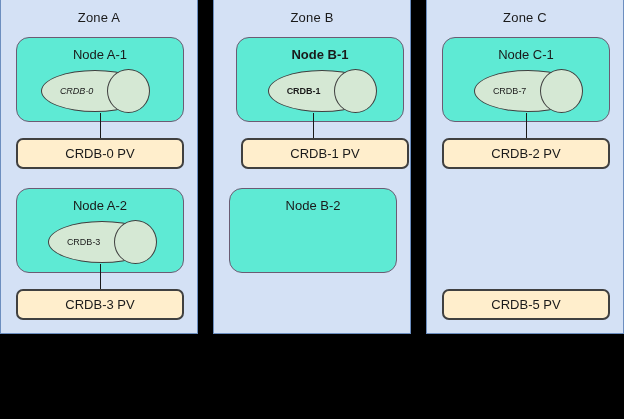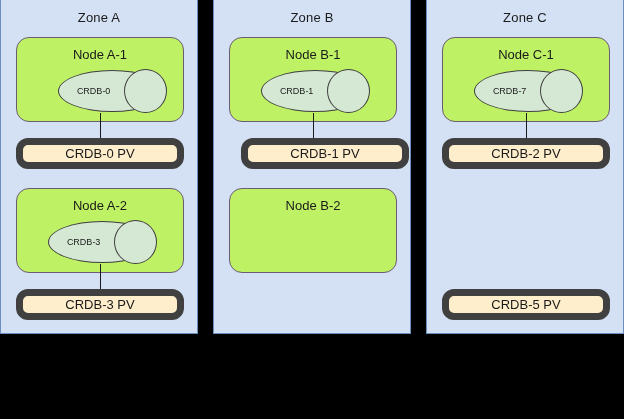--- a/index.html
+++ b/index.html
@@ -36,21 +36,21 @@
     left: 0;
     right: 0;
     text-align: center;
     font-size: 13px;
     color: #1a1a1a;
     letter-spacing: 0.2px;
   }
 
   .node {
     position: absolute;
-    background: #bef264;
+    background: #5eead4;
     border: 1px solid #6b5b73;
     border-radius: 13px;
     box-sizing: border-box;
   }
   .node-title {
     position: absolute;
     top: 9px;
     left: 0;
     right: 0;
     text-align: center;
@@ -93,22 +93,22 @@
     width: 66%;
     text-align: center;
     font-size: 9px;
     color: #1a1a1a;
     z-index: 3;
   }
 
   .pv {
     position: absolute;
     background: #ffeecc;
-    border: 7px solid #404040;
-    border-radius: 12px;
+    border: 2px solid #404040;
+    border-radius: 7px;
     box-sizing: border-box;
     display: flex;
     align-items: center;
     justify-content: center;
   }
   .pv-label {
     font-size: 13px;
     color: #1a1a1a;
   }
 
@@ -121,21 +121,21 @@
 </head>
 <body>
 
 <div id="canvas">
 
   <div class="zone" style="left:0px; width:198px;">
     <div class="zone-title">Zone A</div>
 
     <div class="node" style="left:15px; top:37px; width:168px; height:85px;">
       <div class="node-title">Node A-1</div>
-      <div class="cyl" style="left:41px; top:32px; width:108px; height:42px;">
+      <div class="cyl" style="left:24px; top:32px; width:108px; height:42px;font-style:italic;">
         <div class="cyl-body"></div>
         <div class="cyl-cap"></div>
         <div class="cyl-label">CRDB-0</div>
       </div>
     </div>
     <div class="connector" style="left:99px; top:113px; height:25px;"></div>
     <div class="pv" style="left:15px; top:138px; width:168px; height:31px;">
       <span class="pv-label">CRDB-0 PV</span>
     </div>
 
@@ -149,21 +149,21 @@
     </div>
     <div class="connector" style="left:99px; top:264px; height:25px;"></div>
     <div class="pv" style="left:15px; top:289px; width:168px; height:31px;">
       <span class="pv-label">CRDB-3 PV</span>
     </div>
   </div>
 
   <div class="zone" style="left:213px; width:198px;">
     <div class="zone-title">Zone B</div>
 
-    <div class="node" style="left:15px; top:37px; width:168px; height:85px;">
+    <div class="node" style="left:22px; top:37px; width:168px; height:85px;font-weight:bold;">
       <div class="node-title">Node B-1</div>
       <div class="cyl" style="left:31px; top:32px; width:108px; height:42px;">
         <div class="cyl-body"></div>
         <div class="cyl-cap"></div>
         <div class="cyl-label">CRDB-1</div>
       </div>
     </div>
     <div class="connector" style="left:99px; top:113px; height:25px;"></div>
     <div class="pv" style="left:15px; top:138px; width:168px; height:31px;margin-left:12px;">
       <span class="pv-label">CRDB-1 PV</span>

